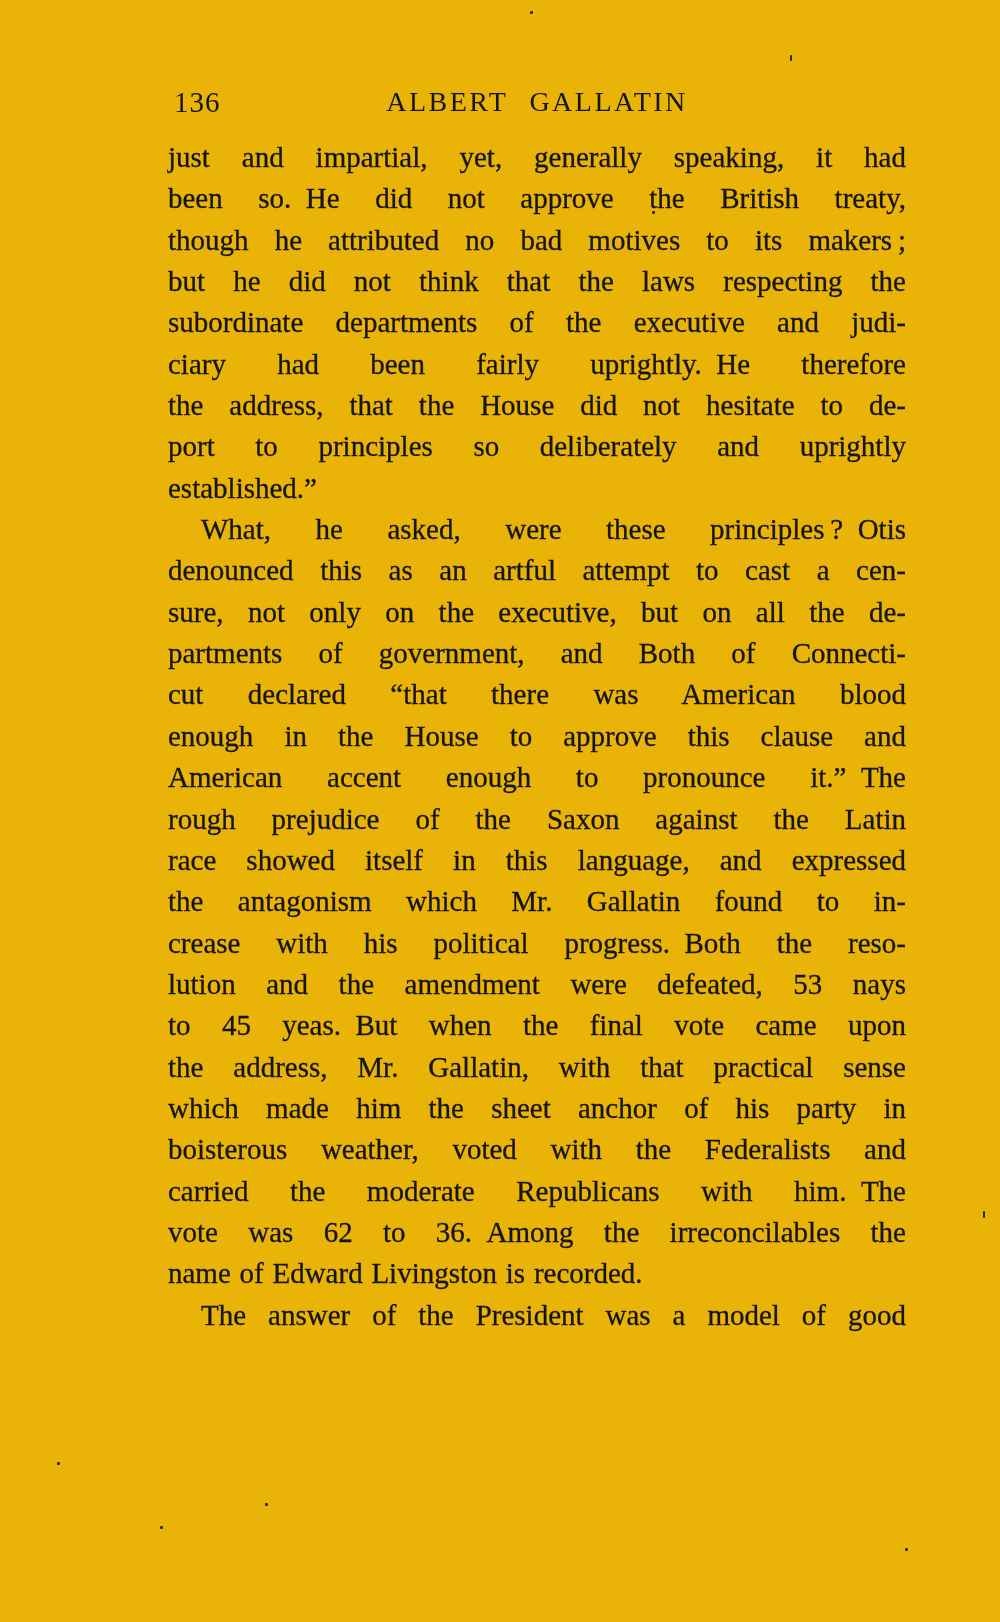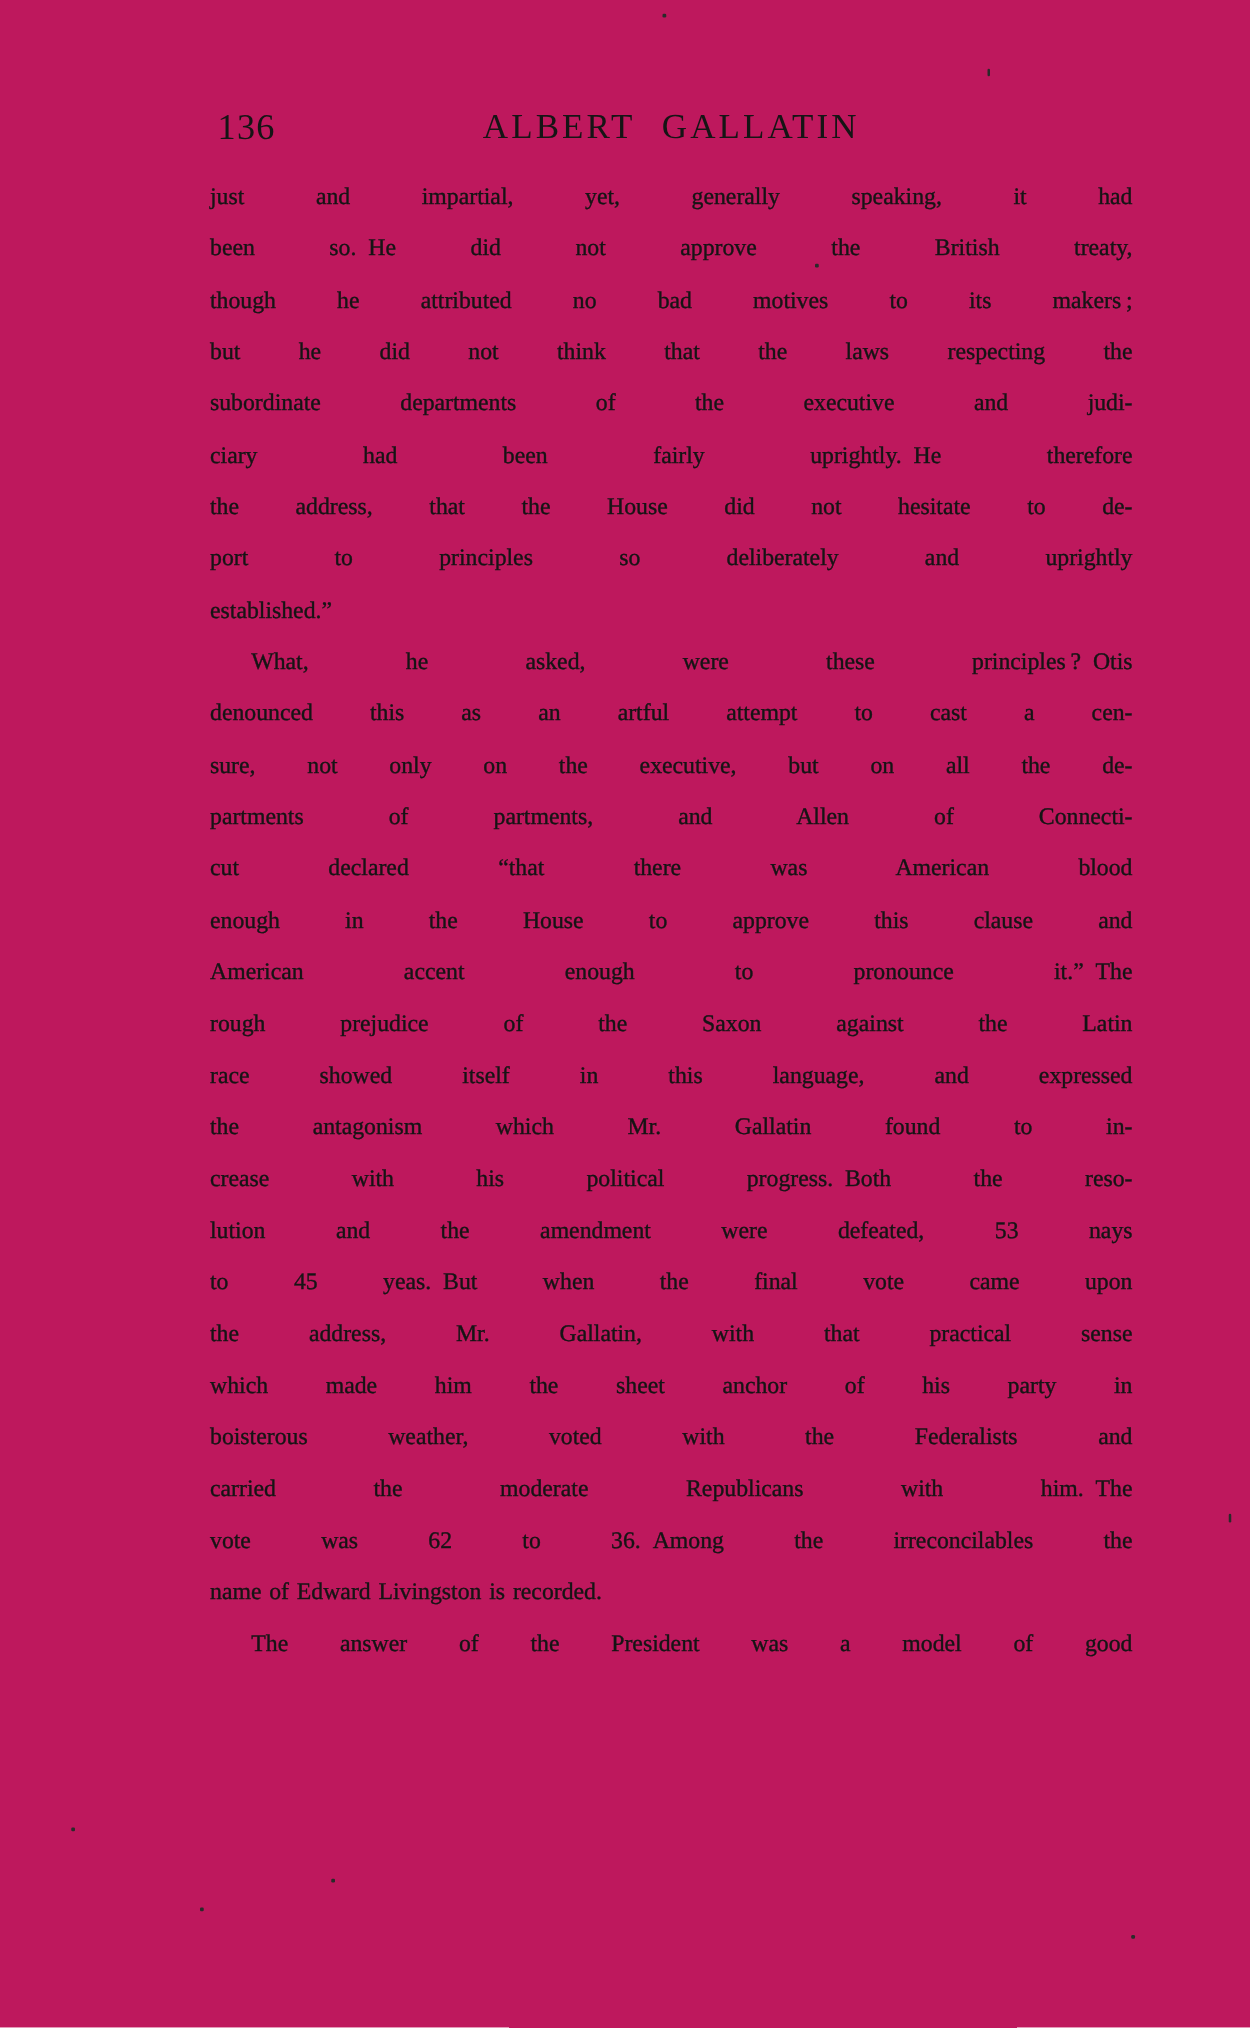--- a/index.html
+++ b/index.html
@@ -1,20 +1,20 @@
 <!DOCTYPE html>
 <html><head>
 <meta charset="utf-8">
 <style>
   html, body { margin: 0; padding: 0; background: #ffffff; }
   .page {
     position: relative;
     width: 1000px;
     height: 1622px;
-    background: #be185d;
+    background: #eab308;
     overflow: hidden;
     font-family: "Liberation Serif", serif;
     color: #151515;
   }
   .header {
     position: absolute;
     left: 168px;
     top: 86px;
     width: 738px;
     height: 34px;
@@ -35,21 +35,21 @@
     letter-spacing: 2.5px;
     word-spacing: 12px;
     font-size: 28px;
     font-family: Liberation Serif, serif;
   }
   .body-text {
     position: absolute;
     left: 168px;
     top: 137px;
     width: 738px;
-    font-size: 19px;
+    font-size: 29px;
     word-spacing: 1.5px;
     font-family: Liberation Serif, serif;
     -webkit-text-stroke: 0.3px #151515;
   }
   .line {
     height: 41.35px;
     line-height: 41.35px;
     text-align: justify;
     text-align-last: justify;
     white-space: nowrap;
@@ -77,21 +77,21 @@
       <div class="line">though he attributed no bad motives to its makers ;</div>
       <div class="line">but he did not think that the laws respecting the</div>
       <div class="line">subordinate departments of the executive and judi-</div>
       <div class="line">ciary had been fairly uprightly. He therefore</div>
       <div class="line">the address, that the House did not hesitate to de-</div>
       <div class="line">port to principles so deliberately and uprightly</div>
       <div class="line end">established.”</div>
       <div class="line indent">What, he asked, were these principles ? Otis</div>
       <div class="line">denounced this as an artful attempt to cast a cen-</div>
       <div class="line">sure, not only on the executive, but on all the de-</div>
-      <div class="line">partments of partments, and Allen of Connecti-</div>
+      <div class="line">partments of government, and Both of Connecti-</div>
       <div class="line">cut declared “that there was American blood</div>
       <div class="line">enough in the House to approve this clause and</div>
       <div class="line">American accent enough to pronounce it.” The</div>
       <div class="line">rough prejudice of the Saxon against the Latin</div>
       <div class="line">race showed itself in this language, and expressed</div>
       <div class="line">the antagonism which Mr. Gallatin found to in-</div>
       <div class="line">crease with his political progress. Both the reso-</div>
       <div class="line">lution and the amendment were defeated, 53 nays</div>
       <div class="line">to 45 yeas. But when the final vote came upon</div>
       <div class="line">the address, Mr. Gallatin, with that practical sense</div>

